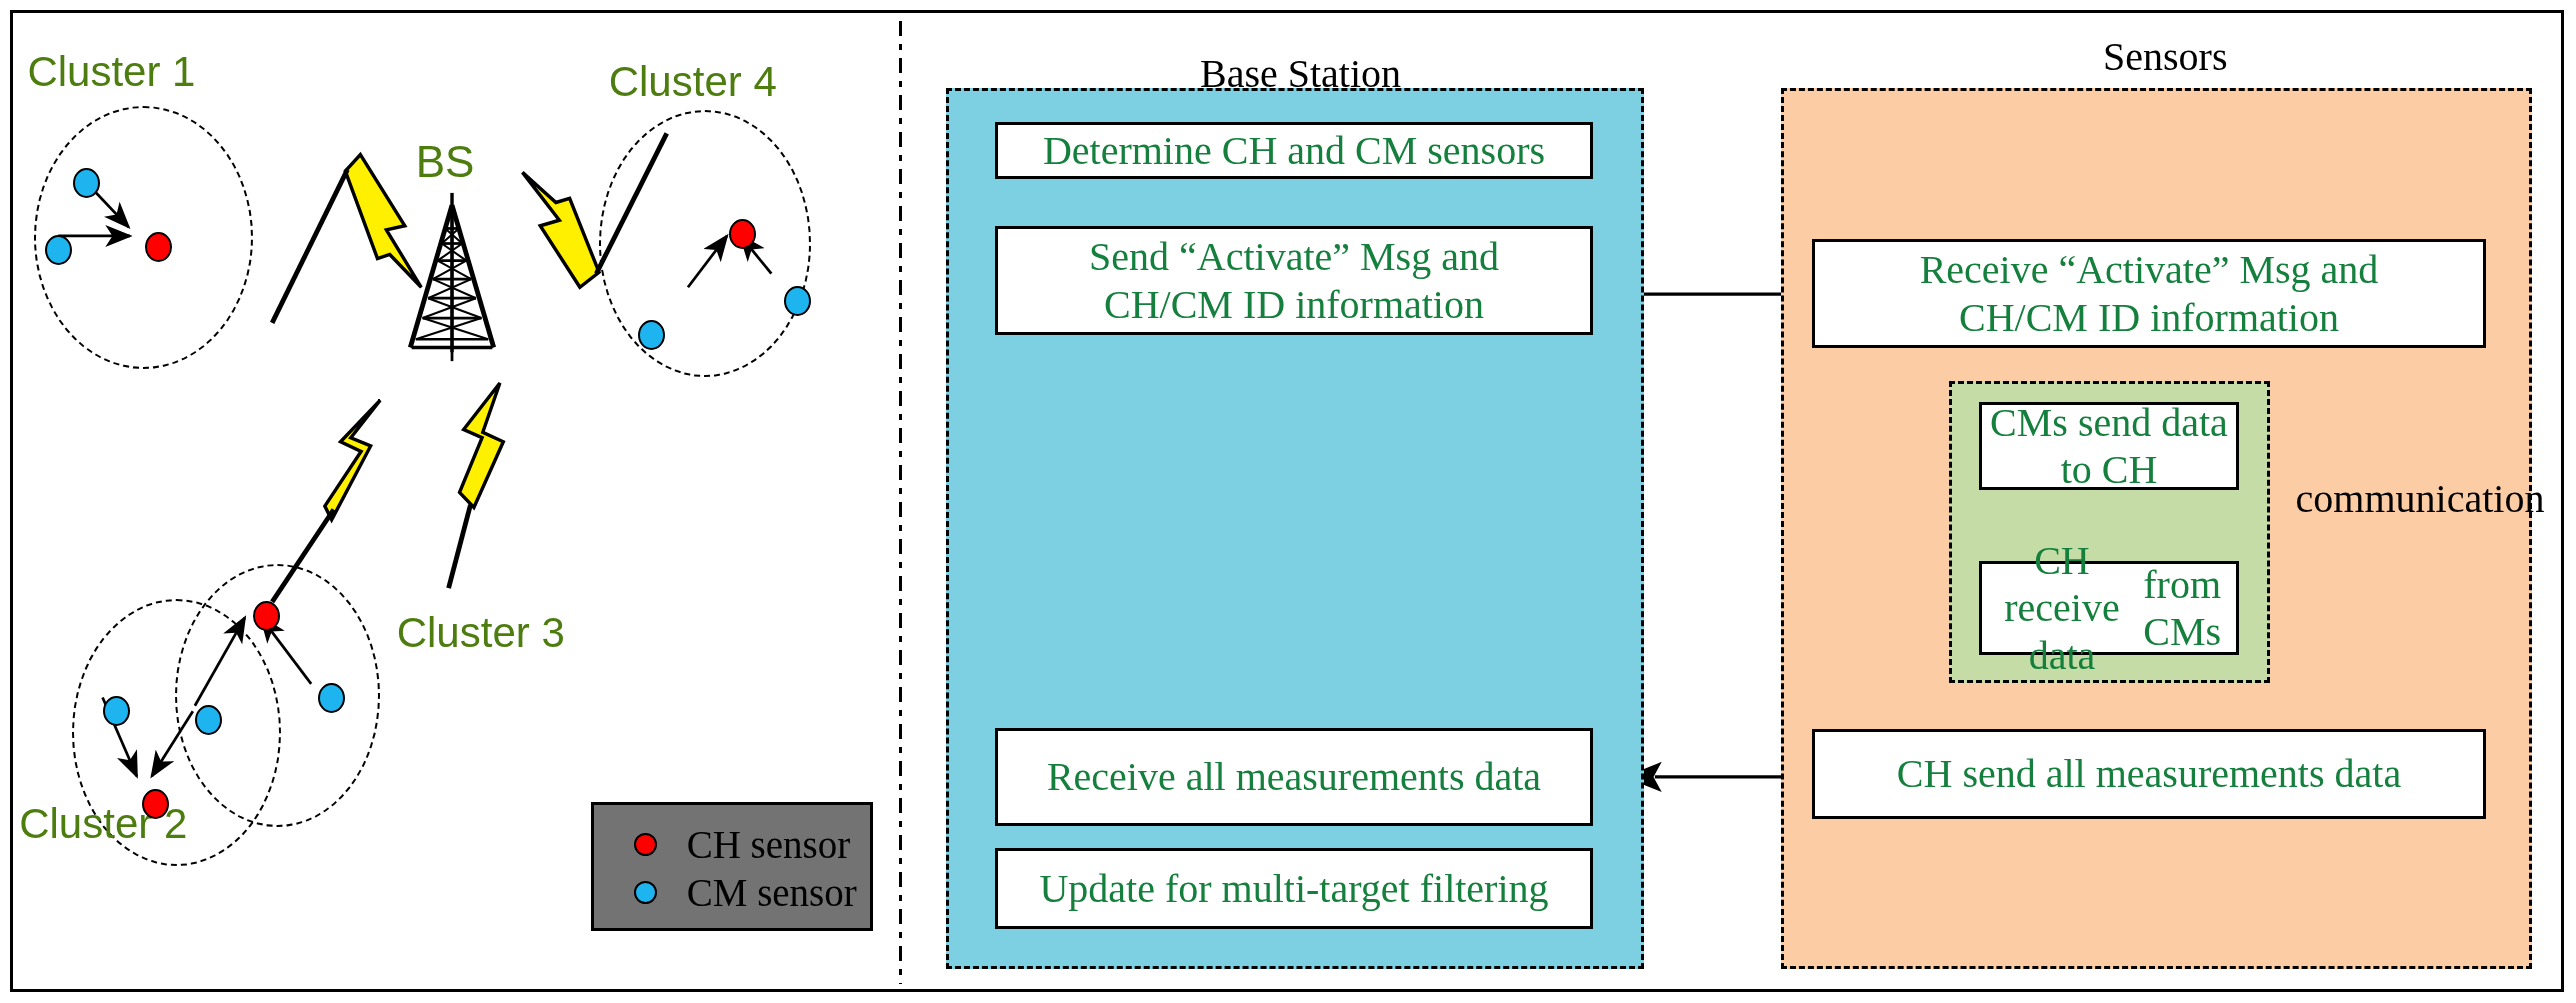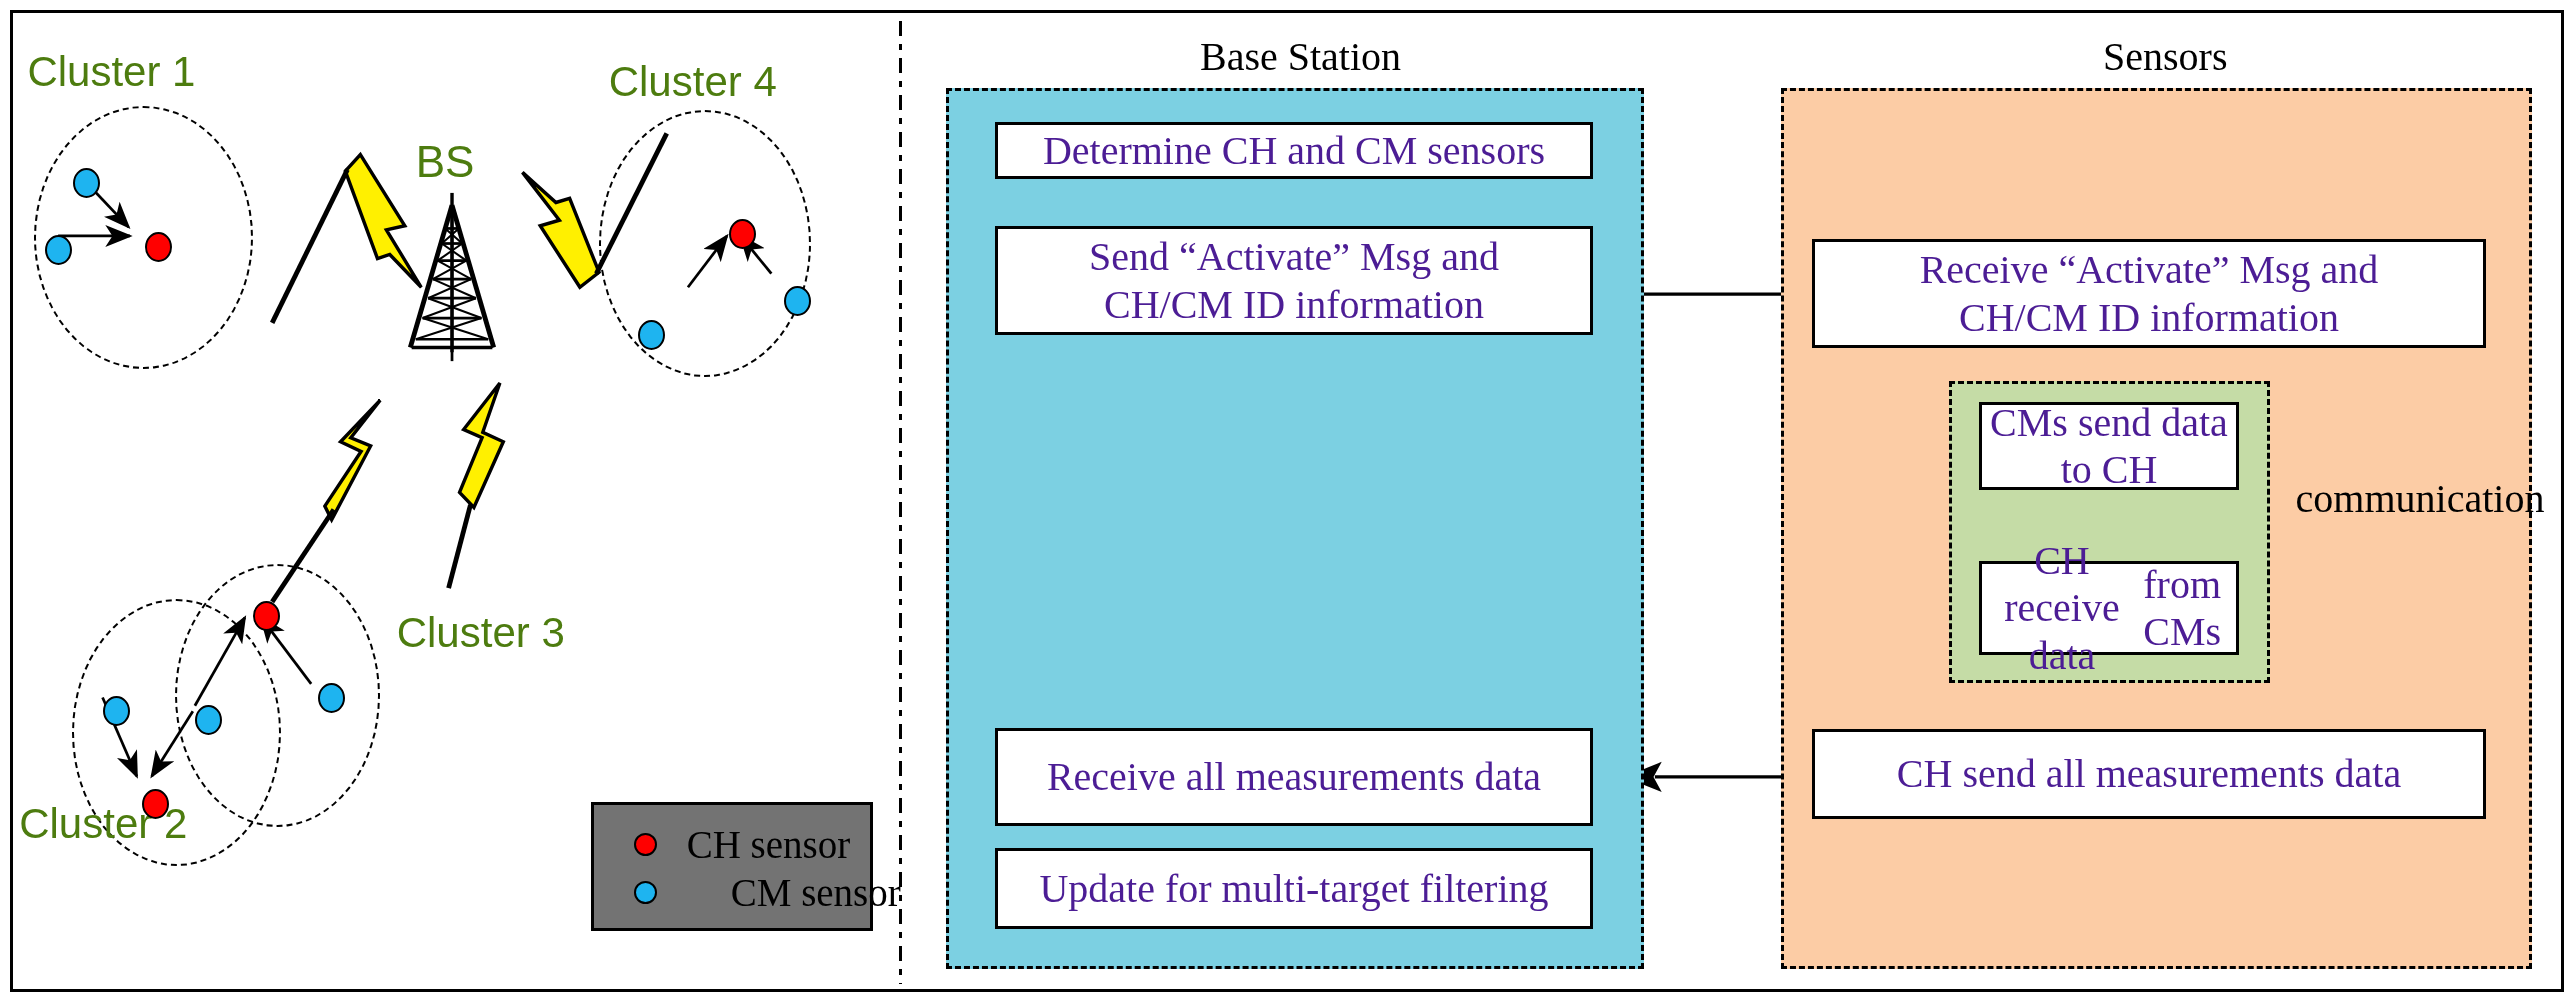--- a/index.html
+++ b/index.html
@@ -60,21 +60,21 @@
   }
   #panel-bs{left:946px;top:88px;width:698px;height:881px;background:#7CD0E2;}
   #panel-sensors{left:1781px;top:88px;width:751px;height:881px;background:#FCCCA5;}
   #panel-intra{left:1949px;top:381px;width:321px;height:302px;background:#C5DCA6;border:3.4px dashed #000;}
   .panel-title{
     position:absolute;font-size:40px;white-space:nowrap;color:#000;
   }
   .fbox{
     position:absolute;box-sizing:border-box;background:#fff;border:3.4px solid #000;
     display:flex;align-items:center;justify-content:center;text-align:center;
-    font-size:40px;line-height:1.18;color:#4c1d95;padding:2.7px 6.8px;
+    font-size:40px;line-height:1.18;color:#15803d;padding:2.7px 6.8px;
   }
   .intra-label{
     position:absolute;font-size:40px;line-height:1.18;text-align:center;color:#000;
     white-space:nowrap;
   }
   svg.ov{position:absolute;left:0;top:0;width:2576px;height:1004px;pointer-events:none;}
 </style>
 </head>
 <body>
 
@@ -208,30 +208,30 @@
 
     <div class="node cm" style="left:181px;top:691px;width:27px;height:30px;"></div>
     <div class="node cm" style="left:304px;top:669px;width:27px;height:30px;"></div>
     <div class="node ch" style="left:239px;top:587px;width:27px;height:30px;"></div>
 
     <div id="legend-box">
       <div class="legend-row" style="left:40px;top:20.5px;">
         <span class="legend-dot" style="background:#FF0000;"></span>
         <span class="legend-label">CH sensor</span>
       </div>
-      <div class="legend-row" style="left:40px;top:68px;gap:44px;">
+      <div class="legend-row" style="left:40px;top:68px;">
         <span class="legend-dot" style="background:#1EB4F0;"></span>
         <span class="legend-label">CM sensor</span>
       </div>
     </div>
   </div>
 
   <div>
 
-    <div class="panel-title" style="left:1200px;top:33px;text-align:right;">Base Station</div>
+    <div class="panel-title" style="left:1200px;top:50px;text-align:right;">Base Station</div>
     <div class="panel-title" style="left:2103px;top:33px;">Sensors</div>
 
     <div class="panel" id="panel-bs"></div>
     <div class="panel" id="panel-sensors"></div>
     <div class="panel" id="panel-intra"></div>
 
     <div class="fbox" style="left:995px;top:122px;width:598px;height:57px;">
       <span>Determine CH and CM sensors</span>
     </div>
 

